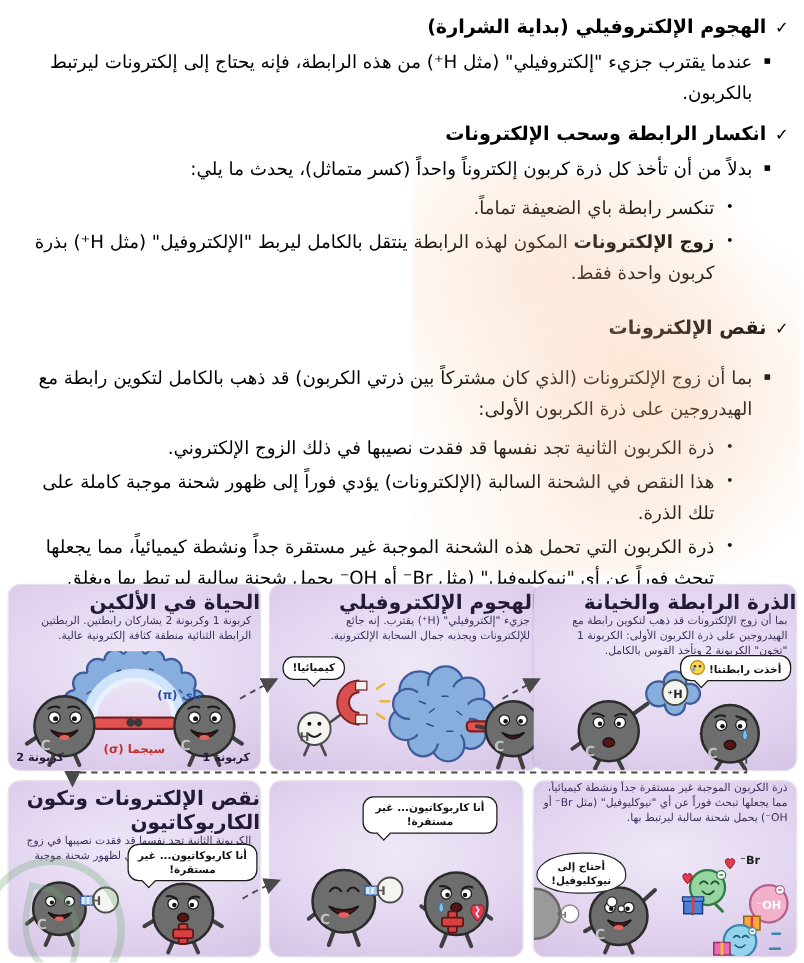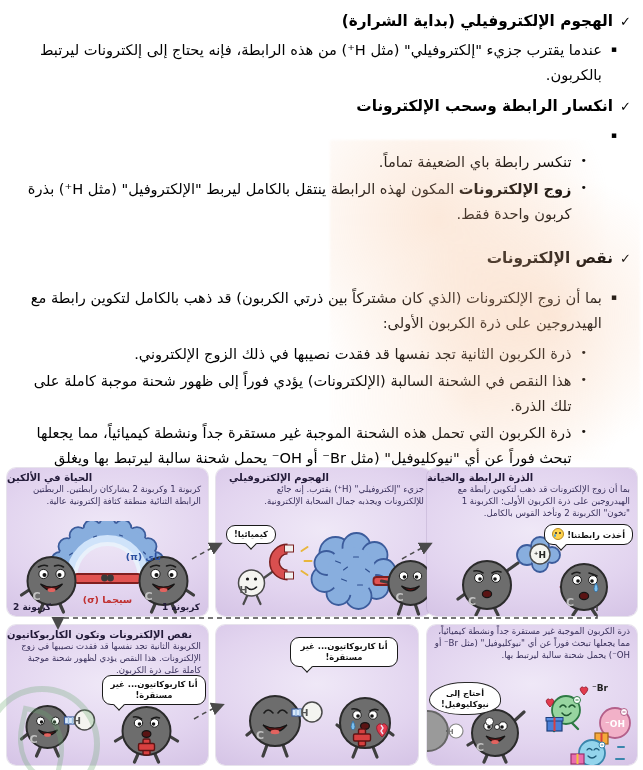--- a/index.html
+++ b/index.html
@@ -34,21 +34,21 @@
   .comic{position:absolute;top:462px;left:0;width:643px;height:308px;}
   .panel{position:absolute;border-radius:9px;overflow:hidden;direction:rtl;
     background:radial-gradient(ellipse 120% 95% at 50% 42%, #efe8f7 0%, #e2d4ef 45%, #c9b5dd 100%);
     box-shadow:0 0 0 1px rgba(120,100,150,.18);}
   #p1{left:7px;top:6px;width:201px;height:148px;}
   #p2{left:216px;top:6px;width:202px;height:148px;padding-left:13px;}
   #p3{left:427px;top:6px;width:210px;height:148px;}
   #p4{left:7px;top:163px;width:201px;height:140px;}
   #p5{left:216px;top:163px;width:202px;height:140px;}
   #p6{left:427px;top:163px;width:210px;height:140px;}
-  .p-title{text-align:left;font-weight:bold;font-size:10px;color:#221a38;margin-top:4px;}
+  .p-title{text-align:right;font-weight:bold;font-size:16px;color:#221a38;margin-top:4px;}
   .p-cap{text-align:right;font-weight:normal;font-size:8.6px;color:#39305b;line-height:1.38;padding:1px 7px 0;}
   .art{position:absolute;left:0;bottom:0;width:100%;display:block;}
 
   
   .cb{fill:#6d6d6d;stroke:#2b2b2b;stroke-width:2;}
   .ew{fill:#fff;stroke:#1c1c1c;stroke-width:1;}
   .pp{fill:#141414;}
   .br{stroke:#1c1c1c;stroke-width:1.6;fill:none;stroke-linecap:round;}
   .lm{stroke:#3f3f3f;stroke-width:3.2;fill:none;stroke-linecap:round;}
   .lms{stroke:#4a4a4a;stroke-width:2.2;fill:none;stroke-linecap:round;}
@@ -113,20 +113,21 @@
       <span>عندما يقترب جزيء "إلكتروفيلي" (مثل H⁺) من هذه الرابطة، فإنه يحتاج إلى إلكترونات ليرتبط بالكربون.</span>
     </div>
 
     <div class="hrow mt6">
       <span class="mk">✓</span>
       <span>انكسار الرابطة وسحب الإلكترونات</span>
     </div>
 
     <div class="row">
       <span class="mk">▪</span>
+      <span>بدلاً من أن تأخذ كل ذرة كربون إلكتروناً واحداً (كسر متماثل)، يحدث ما يلي:</span>
     </div>
 
     <div class="row row2 mt6">
       <span class="mk">•</span>
       <span>تنكسر رابطة باي الضعيفة تماماً.</span>
     </div>
 
     <div class="row row2">
       <span class="mk">•</span>
       <span><span class="bold">زوج الإلكترونات</span><span> المكون لهذه الرابطة ينتقل بالكامل ليربط "الإلكتروفيل" (مثل H⁺) بذرة كربون واحدة فقط.</span></span>

